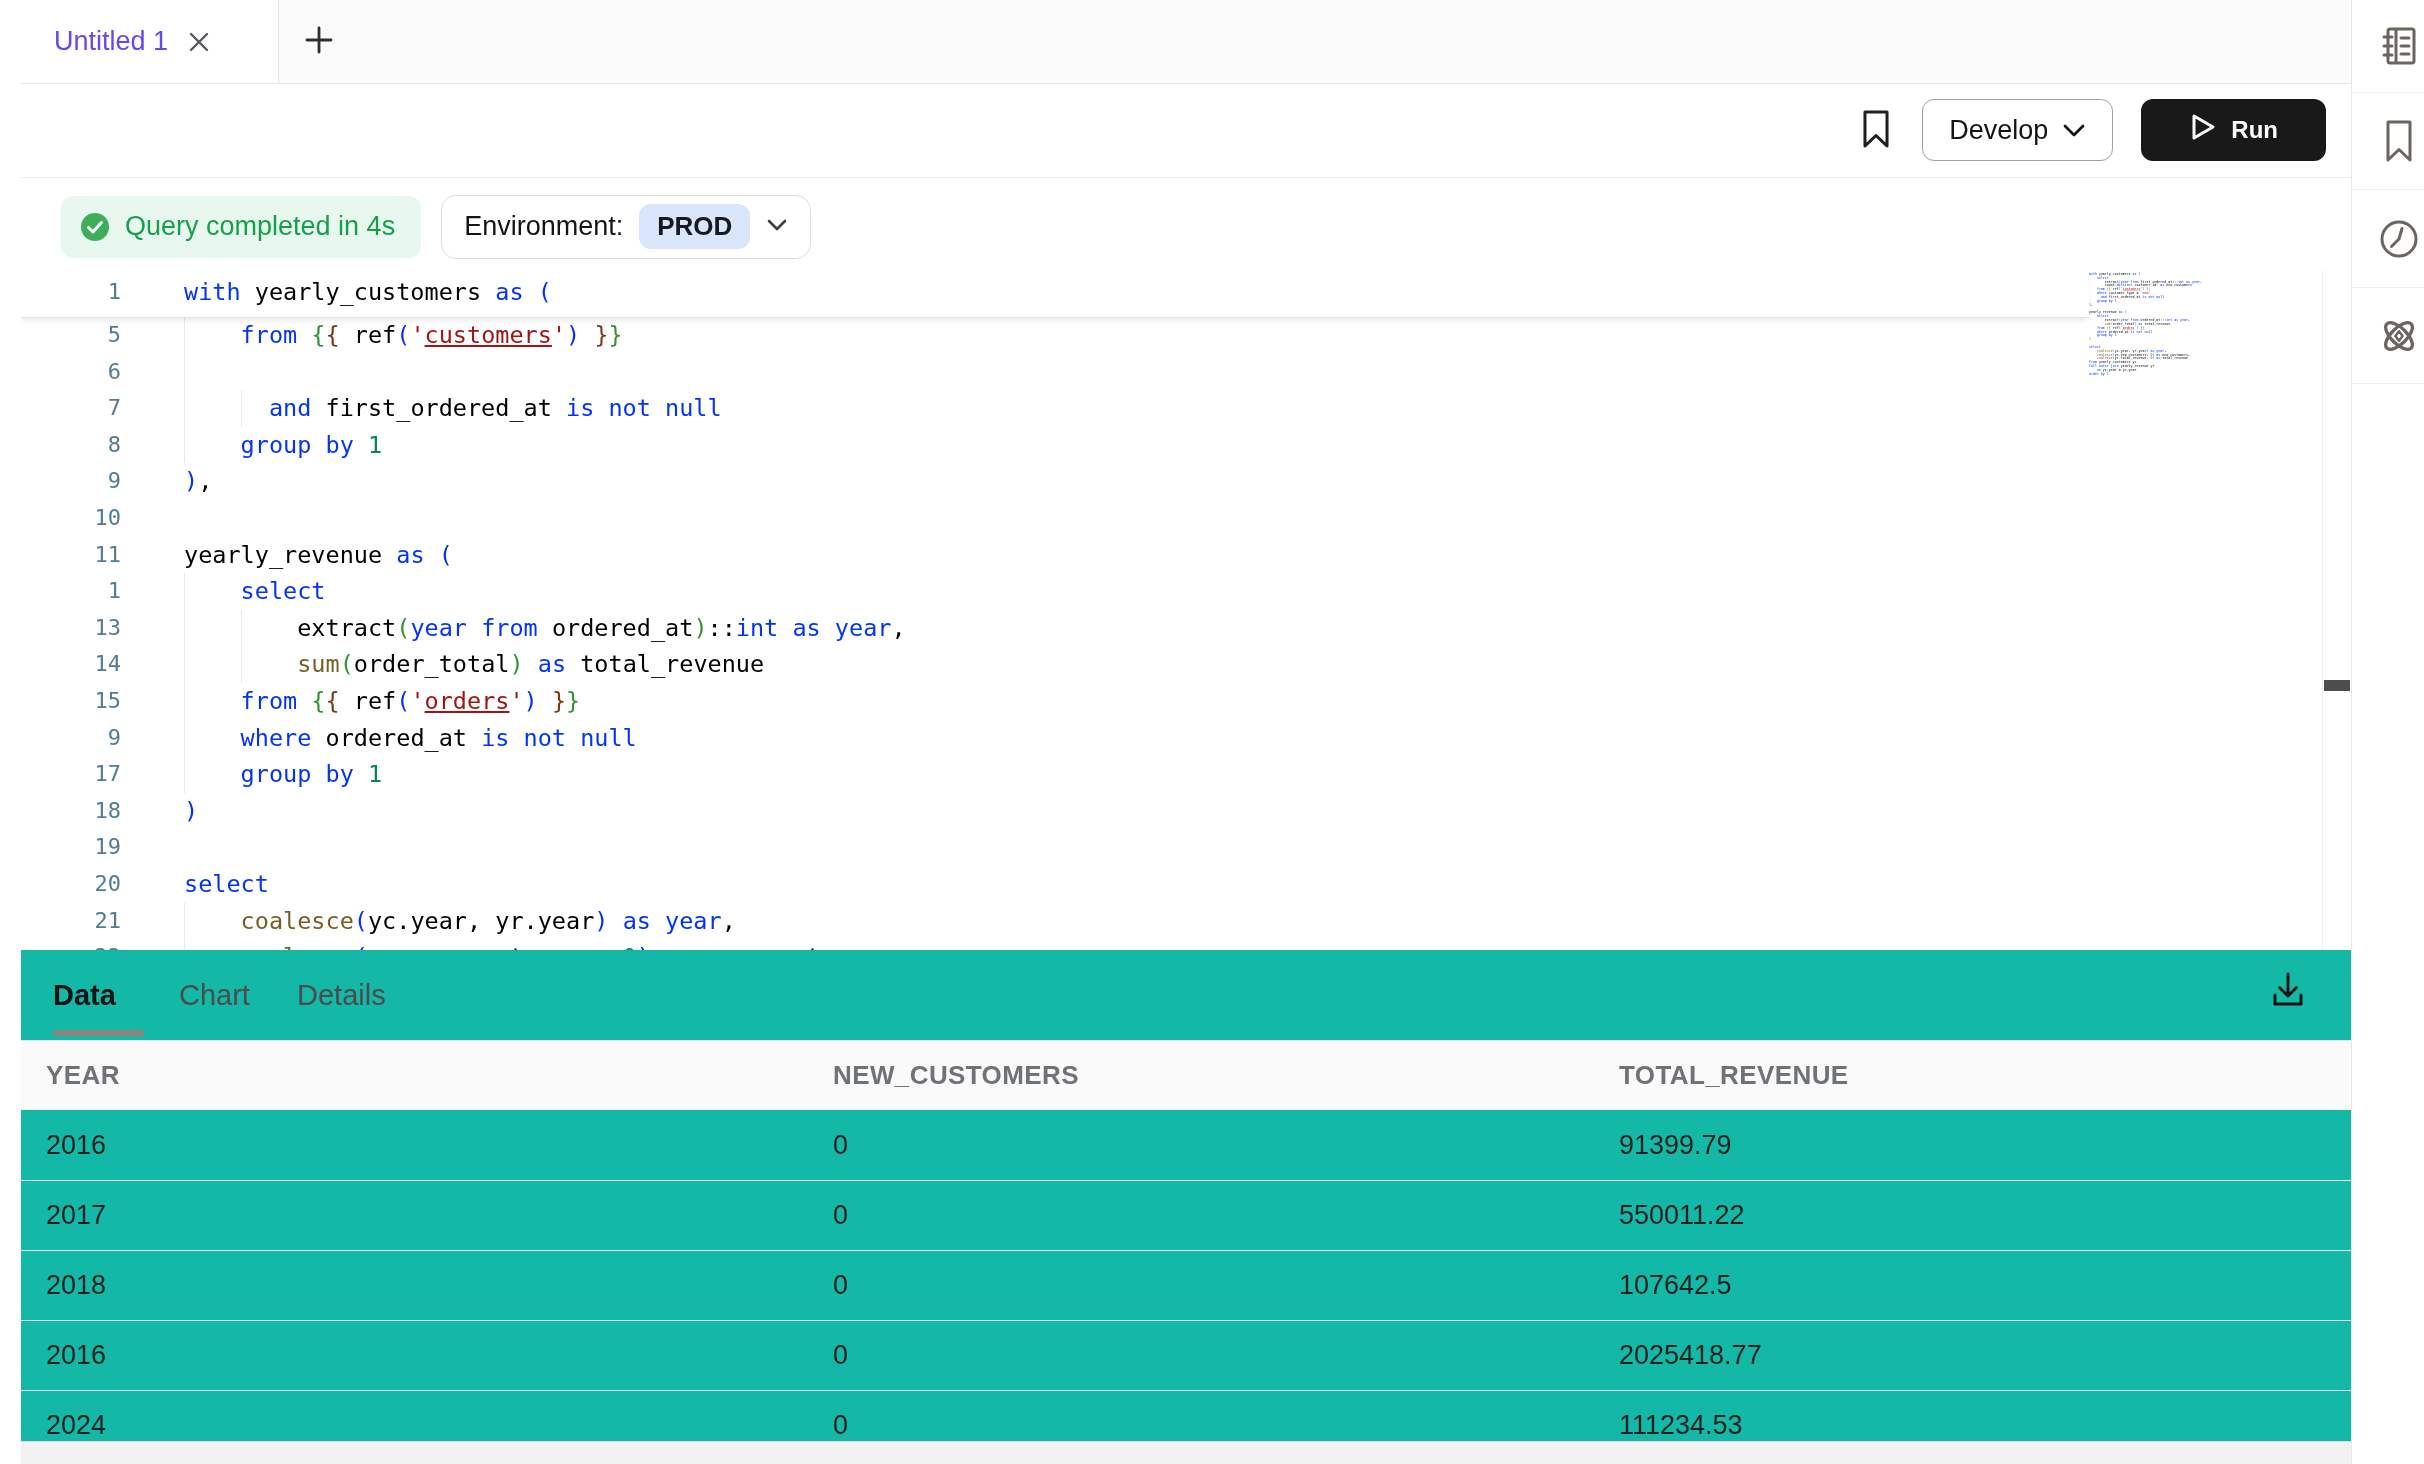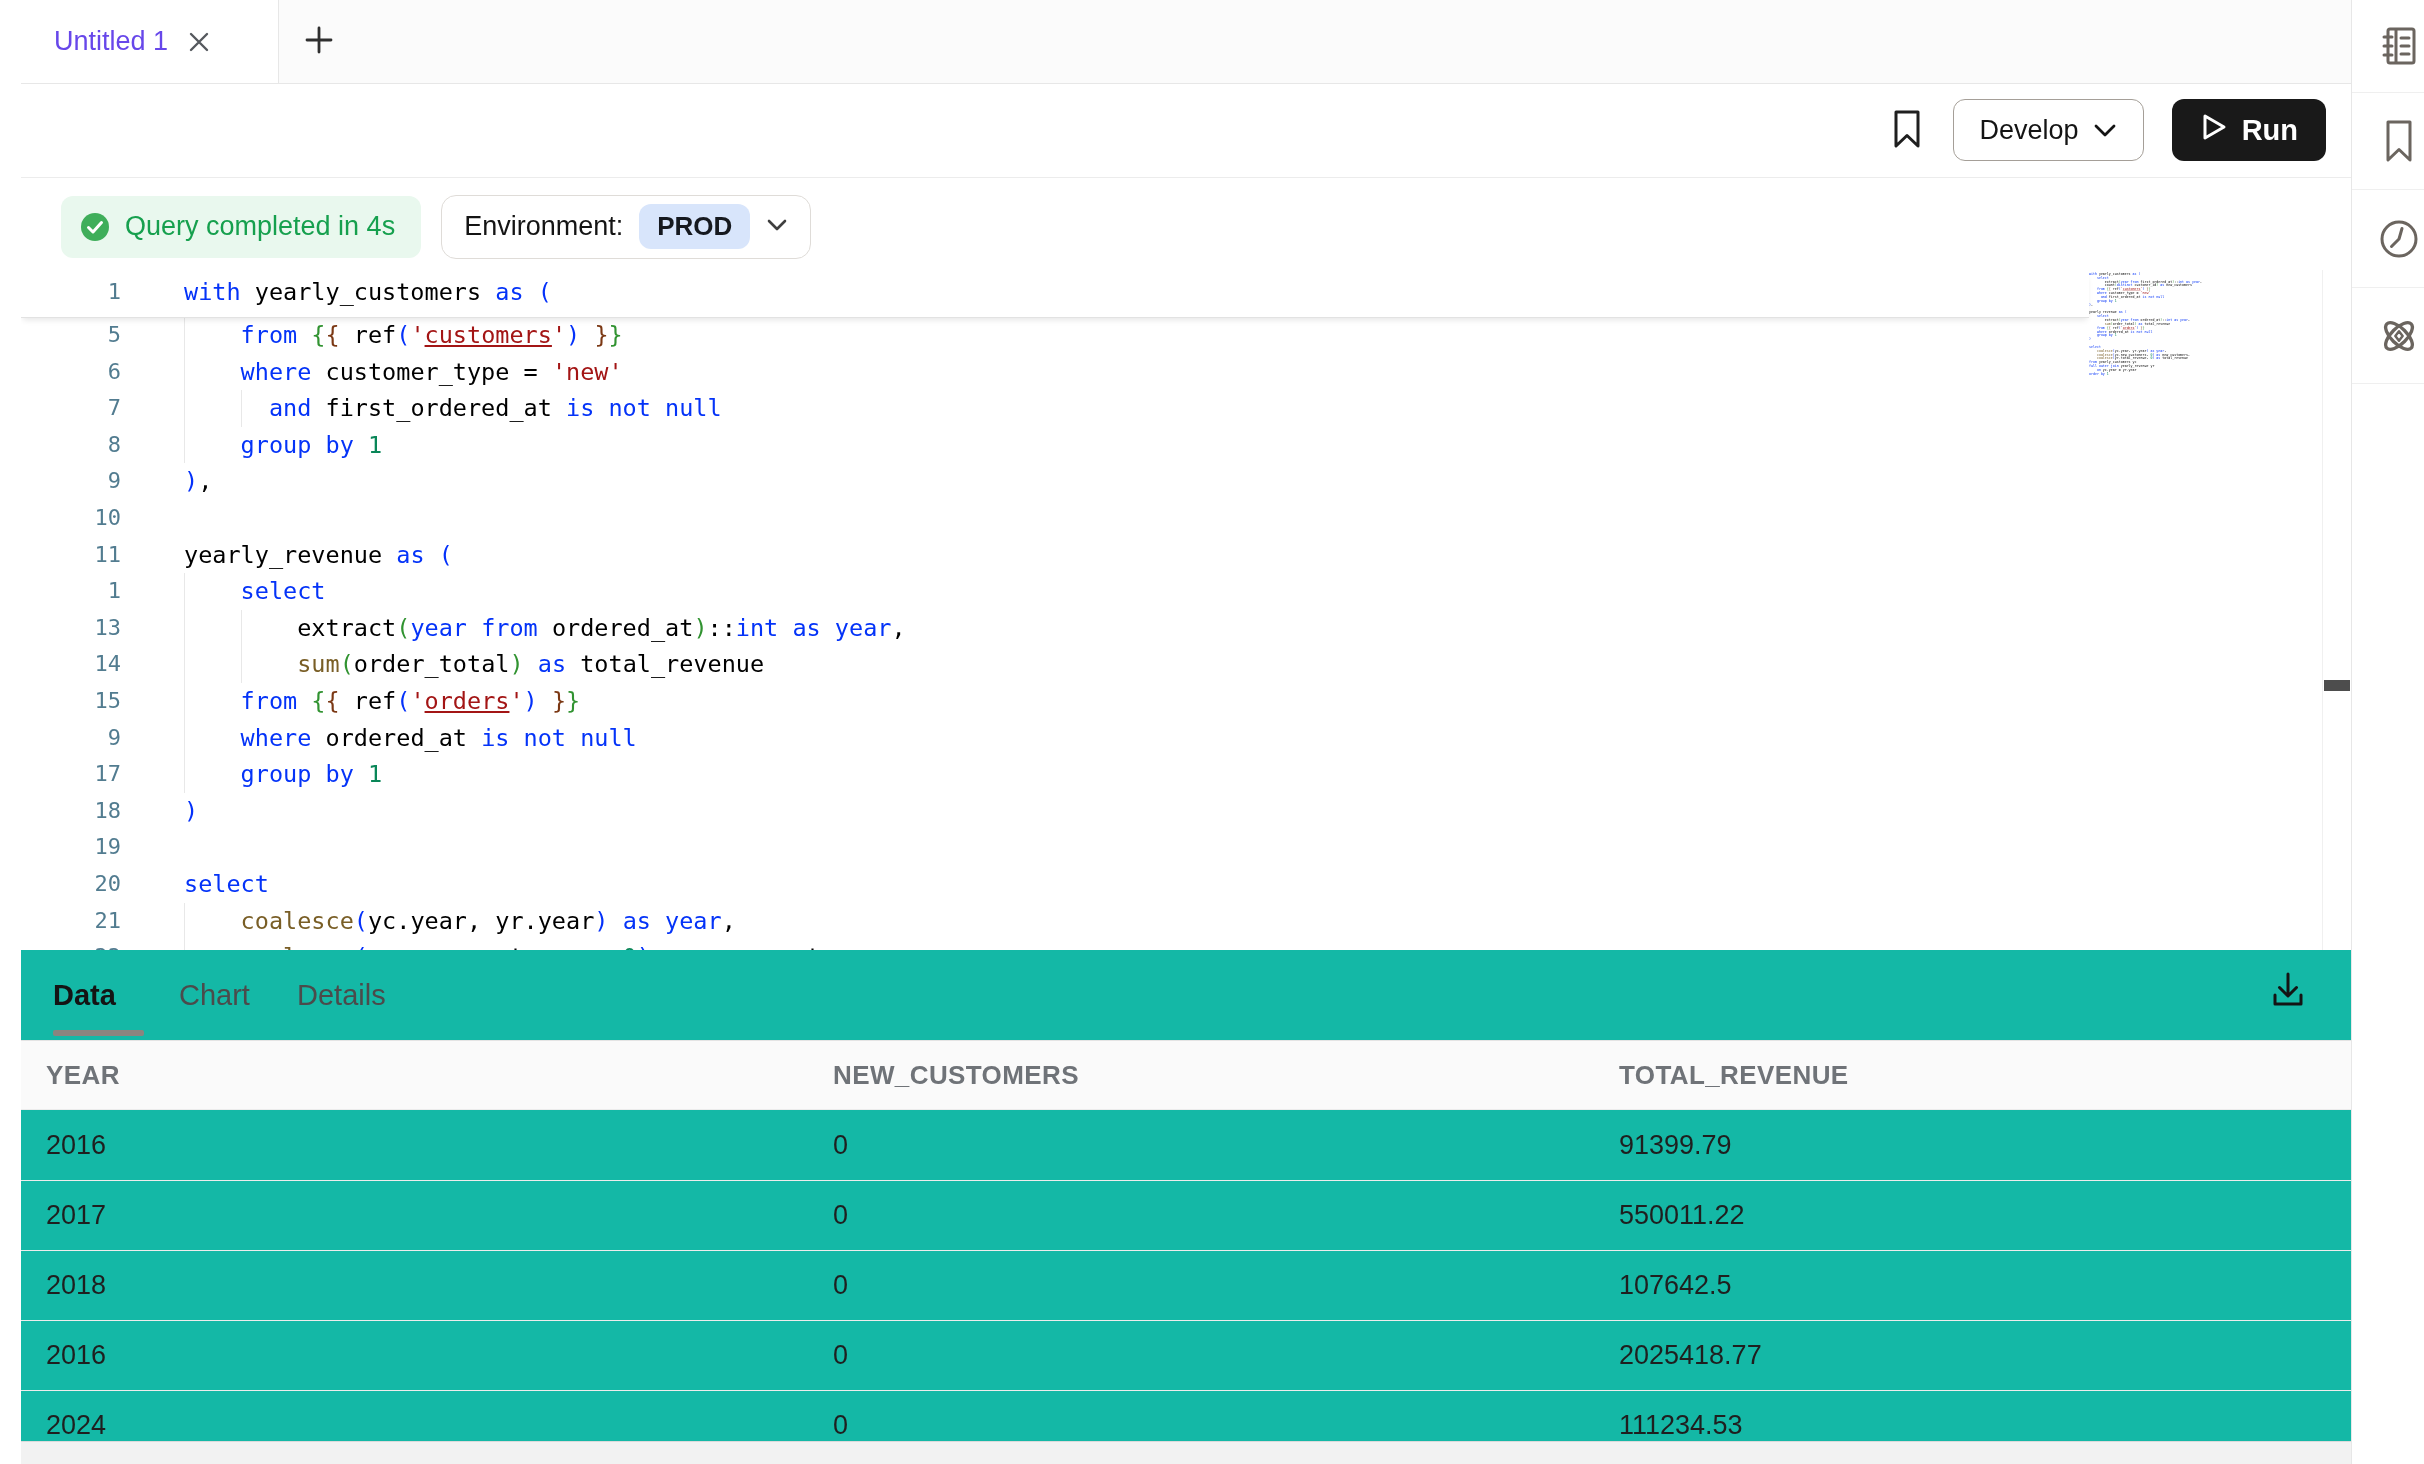--- a/index.html
+++ b/index.html
@@ -14,21 +14,21 @@
   .tab-label{font-size:27px;color:var(--accent,#6747ea);}
   .icon-btn{display:flex;align-items:center;justify-content:center;background:none;border:none;padding:0;}
   .newtab{width:80px;display:flex;align-items:center;justify-content:center;}
 
   
   .toolbar{position:absolute;left:0;top:83px;width:2330px;height:95px;border-bottom:1px solid #ececec;
            display:flex;align-items:center;justify-content:flex-end;gap:28px;padding-right:25px;box-sizing:border-box;}
   .btn{display:flex;align-items:center;justify-content:center;gap:14px;height:62px;border-radius:12px;
        font-size:27px;box-sizing:border-box;}
   .btn-develop{border:1.5px solid #a59f98;background:#fff;color:#141414;padding:9px 26px;}
-  .btn-run{background:var(--run-bg,#191919);color:#fff;border:none;padding:0 28px;font-weight:600;font-size:29px;min-width:133px;}
+  .btn-run{background:var(--run-bg,#191919);color:#fff;border:none;padding:0 48px;font-weight:600;font-size:24px;min-width:133px;}
 
   
   .statusrow{position:absolute;left:0;top:183px;width:2330px;height:87px;display:flex;align-items:center;
              gap:20px;padding-left:40px;box-sizing:border-box;}
   .status-pill{display:flex;align-items:center;gap:14px;background:var(--status-green-bg,#e9f8ee);
                border-radius:12px;height:62px;padding:0 26px 0 18px;}
   .status-pill span{font-size:27px;font-weight:500;color:var(--status-green,#16a04e);}
   .env{display:flex;align-items:center;gap:16px;height:62px;border:1px solid #dfdcd8;border-radius:15px;
        background:#fff;padding:0 22px;}
   .env-label{font-size:27px;color:#141414;}
@@ -144,21 +144,21 @@
         <svg width="22" height="14" viewBox="0 0 22 14">
             <path d="M3 3 L11 11 L19 3" stroke="#3f3f3f" stroke-width="2.6" fill="none" stroke-linecap="round" stroke-linejoin="round"></path>
           </svg>
       </span>
     </div>
   </div>
 
   <div class="editor">
     <div class="codebody" id="code-body">
         <div class="code-row"><div class="guide" style="left: 163px;"></div><span class="ln">5</span><span class="code"><span style="color: rgb(4, 51, 248);">    from</span><span style="color: rgb(0, 0, 0);"> </span><span style="color: rgb(49, 147, 49);">{</span><span style="color: rgb(123, 56, 20);">{</span><span style="color: rgb(0, 0, 0);"> ref</span><span style="color: rgb(4, 49, 250);">(</span><span style="color: rgb(163, 21, 21);">'</span><span class="tok-link" style="color: rgb(163, 21, 21);">customers</span><span style="color: rgb(163, 21, 21);">'</span><span style="color: rgb(4, 49, 250);">)</span><span style="color: rgb(0, 0, 0);"> </span><span style="color: rgb(123, 56, 20);">}</span><span style="color: rgb(49, 147, 49);">}</span></span></div>
-        <div class="code-row"><div class="guide" style="left: 163px;"></div><span class="ln">6</span><span class="code"><span style="color: rgb(4, 51, 248);">    where</span><span style="color: rgb(0, 0, 0);"> customer_type = </span><span style="color: rgb(163, 21, 21);">'new'</span></span></div>
+        <div class="code-row"><div class="guide" style="left: 163px;"></div><span class="ln">6</span></div>
         <div class="code-row"><div class="guide" style="left: 163px;"></div><div class="guide" style="left: 219.6px;"></div><span class="ln">7</span><span class="code"><span style="color: rgb(4, 51, 248);">      and</span><span style="color: rgb(0, 0, 0);"> first_ordered_at </span><span style="color: rgb(4, 51, 248);">is not null</span></span></div>
         <div class="code-row"><div class="guide" style="left: 163px;"></div><span class="ln">8</span><span class="code"><span style="color: rgb(4, 51, 248);">    group by </span><span style="color: rgb(9, 134, 88);">1</span></span></div>
         <div class="code-row"><span class="ln">9</span><span class="code"><span style="color: rgb(4, 49, 250);">)</span><span style="color: rgb(0, 0, 0);">,</span></span></div>
         <div class="code-row"><span class="ln">10</span><span class="code"></span></div>
         <div class="code-row"><span class="ln">11</span><span class="code"><span style="color: rgb(0, 0, 0);">yearly_revenue </span><span style="color: rgb(4, 51, 248);">as</span><span style="color: rgb(0, 0, 0);"> </span><span style="color: rgb(4, 49, 250);">(</span></span></div>
         <div class="code-row"><div class="guide" style="left: 163px;"></div><span class="ln">1</span><span class="code"><span style="color: rgb(4, 51, 248);">    select</span></span></div>
         <div class="code-row"><div class="guide" style="left: 163px;"></div><div class="guide" style="left: 219.6px;"></div><span class="ln">13</span><span class="code"><span style="color: rgb(0, 0, 0);">        extract</span><span style="color: rgb(49, 147, 49);">(</span><span style="color: rgb(4, 51, 248);">year from</span><span style="color: rgb(0, 0, 0);"> ordered_at</span><span style="color: rgb(49, 147, 49);">)</span><span style="color: rgb(0, 0, 0);">::</span><span style="color: rgb(4, 51, 248);">int as year</span><span style="color: rgb(0, 0, 0);">,</span></span></div>
         <div class="code-row"><div class="guide" style="left: 163px;"></div><div class="guide" style="left: 219.6px;"></div><span class="ln">14</span><span class="code"><span style="color: rgb(0, 0, 0);">        </span><span style="color: rgb(121, 94, 38);">sum</span><span style="color: rgb(49, 147, 49);">(</span><span style="color: rgb(0, 0, 0);">order_total</span><span style="color: rgb(49, 147, 49);">)</span><span style="color: rgb(0, 0, 0);"> </span><span style="color: rgb(4, 51, 248);">as</span><span style="color: rgb(0, 0, 0);"> total_revenue</span></span></div>
         <div class="code-row"><div class="guide" style="left: 163px;"></div><span class="ln">15</span><span class="code"><span style="color: rgb(4, 51, 248);">    from</span><span style="color: rgb(0, 0, 0);"> </span><span style="color: rgb(49, 147, 49);">{</span><span style="color: rgb(123, 56, 20);">{</span><span style="color: rgb(0, 0, 0);"> ref</span><span style="color: rgb(4, 49, 250);">(</span><span style="color: rgb(163, 21, 21);">'</span><span class="tok-link" style="color: rgb(163, 21, 21);">orders</span><span style="color: rgb(163, 21, 21);">'</span><span style="color: rgb(4, 49, 250);">)</span><span style="color: rgb(0, 0, 0);"> </span><span style="color: rgb(123, 56, 20);">}</span><span style="color: rgb(49, 147, 49);">}</span></span></div>
         <div class="code-row"><div class="guide" style="left: 163px;"></div><span class="ln">9</span><span class="code"><span style="color: rgb(4, 51, 248);">    where</span><span style="color: rgb(0, 0, 0);"> ordered_at </span><span style="color: rgb(4, 51, 248);">is not null</span></span></div>

